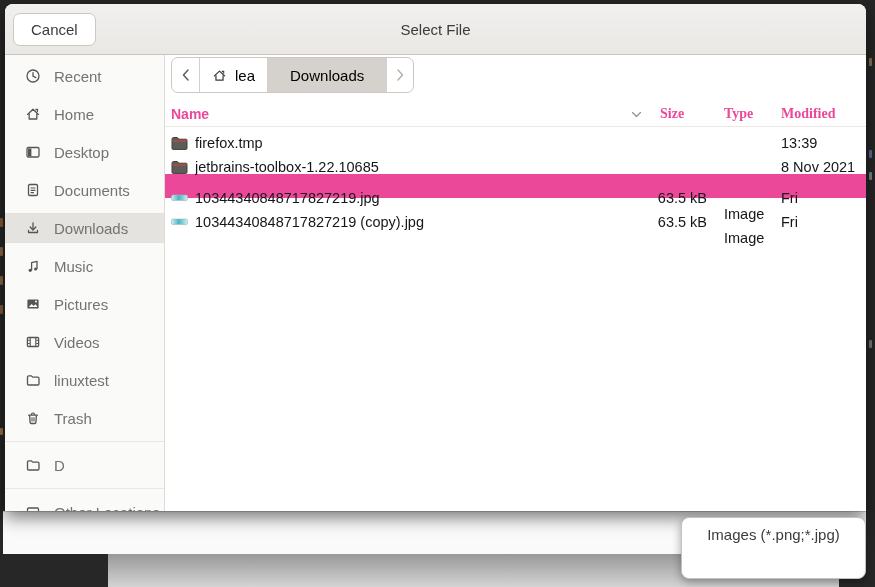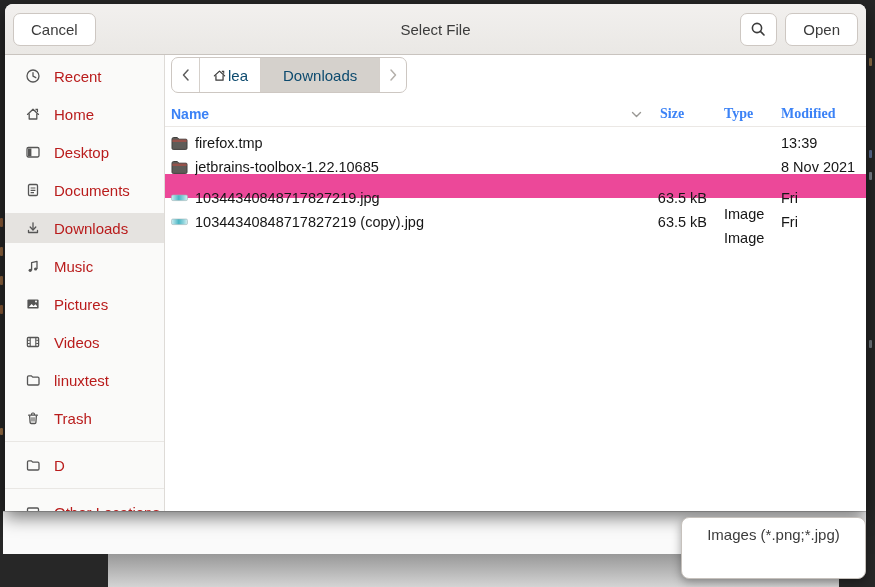--- a/index.html
+++ b/index.html
@@ -45,48 +45,48 @@
   .hb-right { margin-left:auto; display:flex; gap:8px; align-items:center; position:relative; z-index:2; }
   .btn.icon-btn { width:37px; padding:0; }
 
   .body { flex:1; display:flex; min-height:0; }
 
   
   .sidebar { width:160px; flex:none; background:#fafaf9; border-right:1px solid #dedbd7;
     padding-top:6px; overflow:hidden; }
   .side-item {
     height:30px; margin-bottom:8px; display:flex; align-items:center;
-    padding-left:20px; gap:13px; font-size:15px; color:#b91c1c; white-space:nowrap;
+    padding-left:20px; gap:13px; font-size:15px; color:#737373; white-space:nowrap;
   }
   .side-item.selected { background:#e5e3e0; }
   .side-item svg { flex:none; }
   .side-sep { height:1px; background:#e9e7e4; margin:0 0 8px 0; }
 
   
   .main { flex:1; background:#ffffff; display:flex; flex-direction:column; min-width:0; }
 
   .pathbar-row { flex:none; padding:2px 0 0 6px; height:42px; }
   .pathbar {
     display:inline-flex; height:36px; background:#ffffff;
     border:1px solid #cdc7c2; border-radius:7px; overflow:hidden; align-items:stretch;
   }
   .pb-seg { display:flex; align-items:center; justify-content:center;
-    font-size:15px; color:#0c4a6e; border-right:1px solid #d5d0cb; gap:1px; }
+    font-size:15px; color:#000000; border-right:1px solid #d5d0cb; gap:8px; }
   .pb-seg:last-child { border-right:none; }
   .pb-back { width:28px; }
   .pb-home { padding:0 12px; }
   .pb-current { padding:0 22px; background:#d5d1cc; font-size:15px; }
   .pb-fwd { width:26px; }
 
   
   .list-head {
     flex:none; margin-top:5px; height:25px;
     display:grid; grid-template-columns:24px 1fr 64px 57px 93px;
     align-items:center; padding-left:6px;
-    font-size:14px; font-weight:bold; color:#3b82f6;
+    font-size:14px; font-weight:bold; color:#ec4899;
     border-bottom:1px solid #ebe8e5;
   }
   .lh-name { grid-column:1 / 3; display:flex; align-items:center; justify-content:space-between; padding-right:10px; }
   .lh-size, .lh-type, .lh-mod { padding-left:8px;font-family:Liberation Serif, serif; }
 
   
   .rows { flex:1; overflow:hidden; }
   .frow {
     height:23.5px; display:grid; grid-template-columns:24px 1fr 64px 57px 93px;
     align-items:center; padding-left:6px; font-size:14.5px; color:#161616;
@@ -124,29 +124,20 @@
 
   <div class="underlay-white"></div>
   <div class="bottom-band"></div>
   <div class="bottom-gradient"></div>
 
   <div class="dialog">
 
     <div class="headerbar">
       <div class="hb-title">Select File</div>
       <button class="btn">Cancel</button>
-      <div class="hb-right">
-        <button class="btn icon-btn">
-          <svg width="17" height="17" viewBox="0 0 17 17">
-            <circle cx="7" cy="7" r="4.6" fill="none" stroke="#3c3c3c" stroke-width="1.6"></circle>
-            <line x1="10.4" y1="10.4" x2="14" y2="14" stroke="#3c3c3c" stroke-width="1.6" stroke-linecap="round"></line>
-          </svg>
-        </button>
-        <button class="btn">Open</button>
-      </div>
     </div>
 
     <div class="body">
 
       <div class="sidebar">
 
         <div class="side-item">
           <svg width="16" height="16" viewBox="0 0 16 16">
             <circle cx="8" cy="8" r="6" fill="none" stroke="#555" stroke-width="1.3"></circle>
             <path d="M8 4.6 V8 L10.8 9.6" fill="none" stroke="#555" stroke-width="1.3" stroke-linecap="round"></path>

